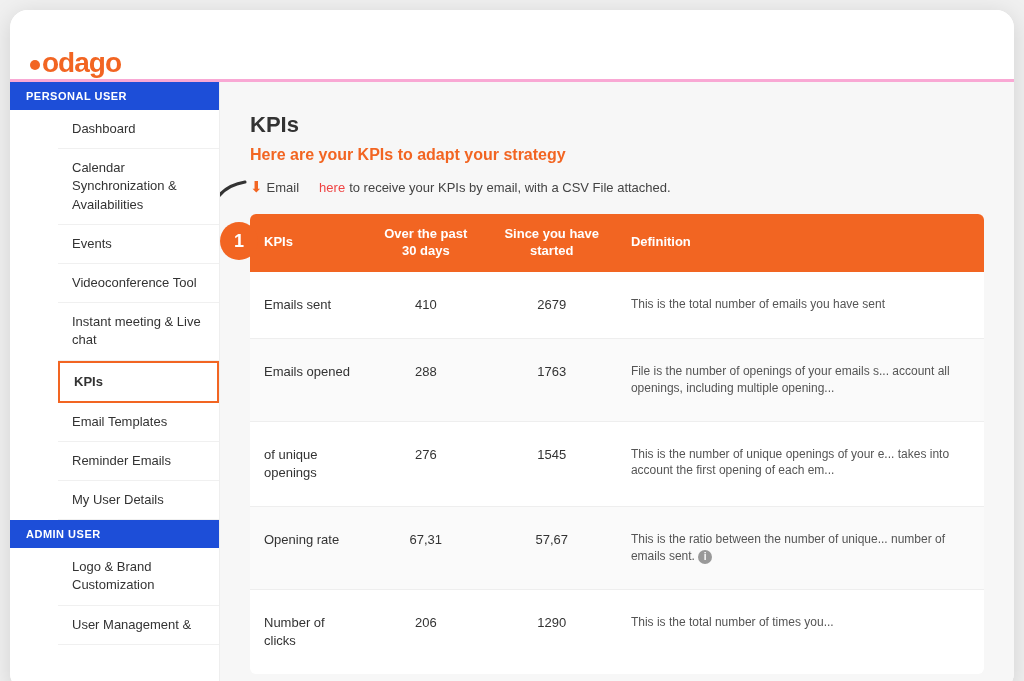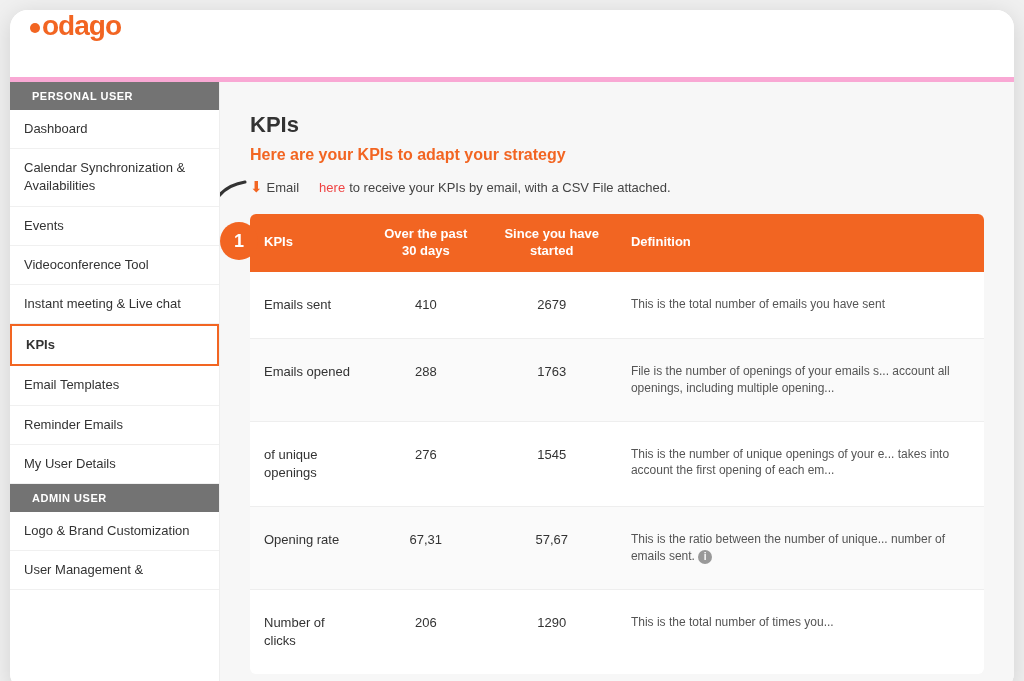--- a/index.html
+++ b/index.html
@@ -20,23 +20,23 @@
       border-radius: 18px;
       overflow: hidden;
       display: flex;
       flex-direction: column;
       box-shadow: 0 4px 24px rgba(0,0,0,0.13);
     }
     .top-bar {
       height: 72px;
       background: #fff;
       display: flex;
-      align-items: flex-start;
+      align-items: flex-end;
       padding: 0 20px;
-      border-bottom: 5px solid #f9a8d4;
+      border-bottom: 3px solid #f9a8d4;
       flex-shrink: 0;
     }
     .logo {
       font-size: 28px;
       font-weight: 700;
       color: #f26522;
       letter-spacing: -1px;
     }
     .logo-dot {
       display: inline-block;
@@ -54,35 +54,36 @@
     }
     
     .sidebar {
       width: 210px;
       background: #fff;
       border-right: 1px solid #eee;
       overflow-y: auto;
       flex-shrink: 0;
     }
     .sidebar-section-header {
-      background: #737373;
+      background: #1d4ed8;
       color: #fff;
       font-size: 11px;
       font-weight: 700;
-      padding: 8px 22px;
+      padding: 8px 16px;
       letter-spacing: 0.5px;
       text-transform: uppercase;
     }
     .sidebar-item {
       padding: 10px 14px;
       color: #333;
       font-size: 13px;
       cursor: pointer;
       border-bottom: 1px solid #f0f0f0;
       line-height: 1.4;
+      margin-left: 48px;
     }
     .sidebar-item.active {
       background: #fff;
       border: 2px solid #f26522;
       color: #333;
       font-weight: 600;
     }
     
     .main-content {
       flex: 1;

